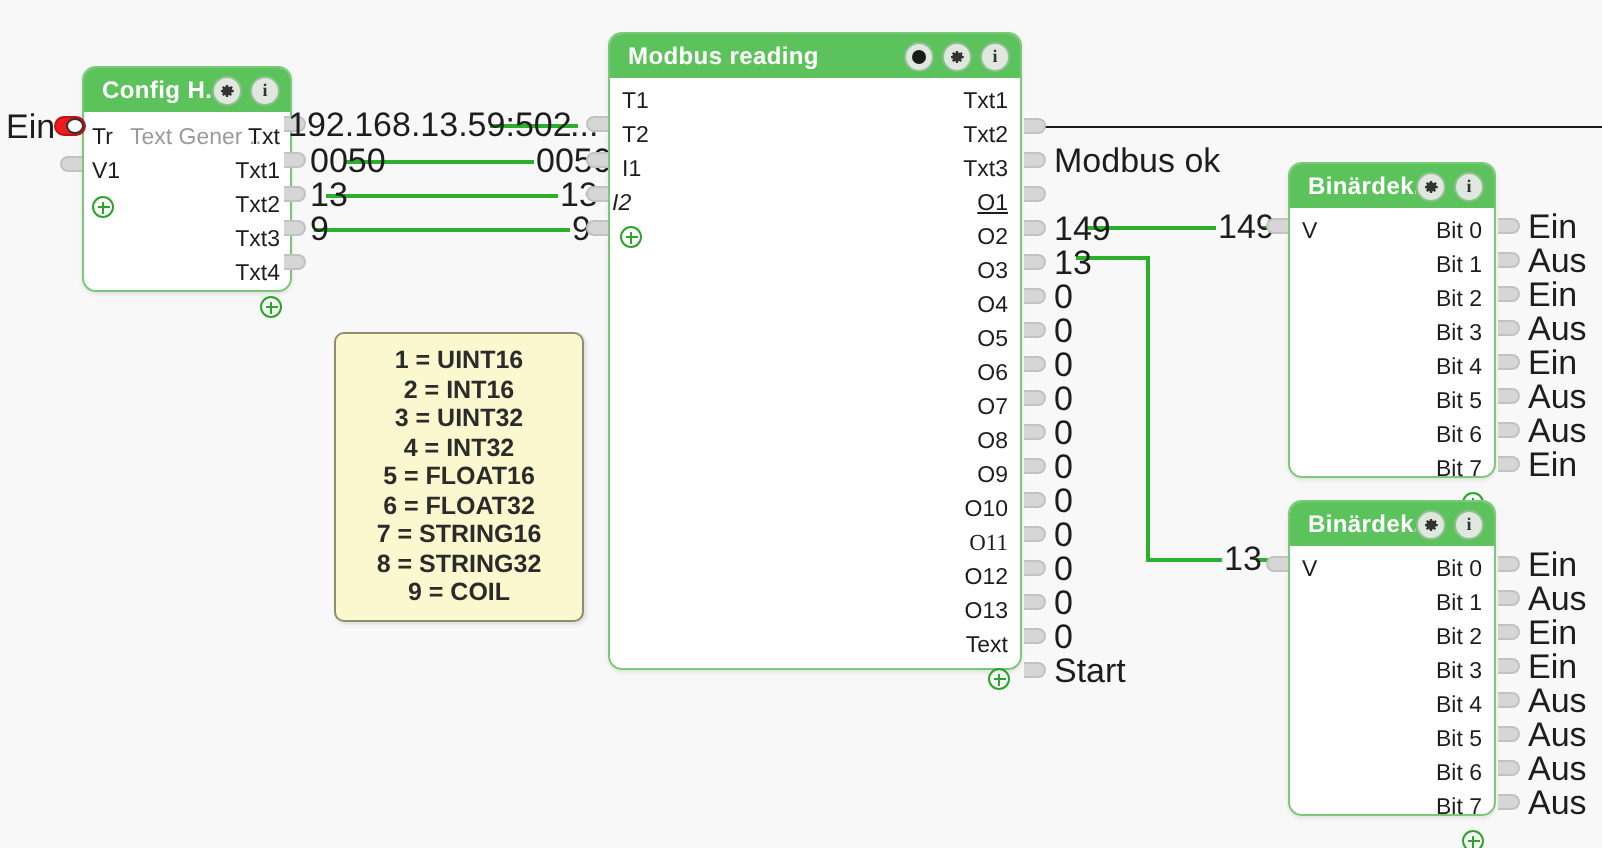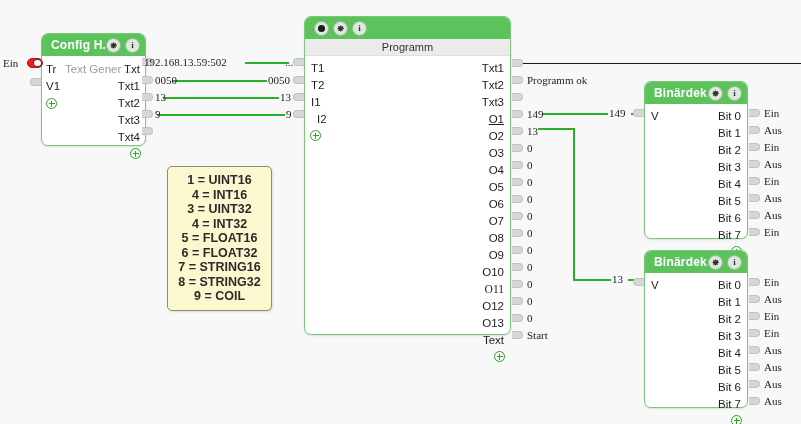--- a/index.html
+++ b/index.html
@@ -112,22 +112,22 @@
   }
 
   
   .wire{position:absolute;background:#2ab02a;}
   .wire.h{height:1.6px;}
   .wire.v{width:1.6px;}
   .wire.dark{background:#1a1a1a;height:1.2px;}
 
   .wlabel{
     position:absolute;
-    font-size:11px;color:#1d1d1d;
-    white-space:nowrap;line-height:11px;font-family:Liberation Serif, serif;
+    font-size:17px;color:#1d1d1d;
+    white-space:nowrap;line-height:11px;
   }
 
   
   .note{
     position:absolute;
     background:#fbf8cf;
     border:1px solid #8e8e6e;
     border-radius:5px;
     box-sizing:border-box;
     padding:6px 10px;
@@ -213,40 +213,40 @@
   <div class="pin out" style="left:142px;top:110px;"></div>
   <div class="pin out" style="left:142px;top:127px;"></div>
 
   <div class="wlabel" style="left:144px;top:57px;">192.168.13.59:502</div>
   <div class="wlabel" style="left:155px;top:75px;">0050</div>
   <div class="wlabel" style="left:155px;top:92px;">13</div>
   <div class="wlabel" style="left:155px;top:109px;">9</div>
 
   <div class="node" id="modbus-node" style="left:304px;top:16px;width:207px;height:319px;">
     <div class="node-head">
+      <span class="node-title">Modbus reading</span>
       <span class="hicons">
         <span class="hicon dot">
             <i></i>
           </span>
         <span class="hicon">
           <svg width="9" height="9" viewBox="0 0 16 16">
               <path fill="#333" d="M8 5.2a2.8 2.8 0 100 5.6 2.8 2.8 0 000-5.6zm0 4.2a1.4 1.4 0 110-2.8 1.4 1.4 0 010 2.8z"></path>
               <path fill="#333" d="M14 7h-1.2a4.9 4.9 0 00-.5-1.2l.9-.9-1.4-1.4-.9.9A4.9 4.9 0 009 3.9V2.7H7v1.2a4.9 4.9 0 00-1.2.5l-.9-.9-1.4 1.4.9.9A4.9 4.9 0 003.9 7H2.7v2h1.2c.1.4.3.8.5 1.2l-.9.9 1.4 1.4.9-.9c.4.2.8.4 1.2.5v1.2h2v-1.2c.4-.1.8-.3 1.2-.5l.9.9 1.4-1.4-.9-.9c.2-.4.4-.8.5-1.2H14V7z"></path>
             </svg>
         </span>
         <span class="hicon">i</span>
       </span>
     </div>
-    <div class="subhead">Programm</div>
     <div class="body" style="position:relative;height:279px;">
 
       <span class="pinlabel" style="left:6px;top:8px;">T1</span>
       <span class="pinlabel" style="left:6px;top:25px;">T2</span>
       <span class="pinlabel" style="left:6px;top:42px;">I1</span>
-      <span class="pinlabel" style="left:12px;top:59px;">I2</span>
+      <span class="pinlabel" style="left:1px;top:59px;font-style:italic;">I2</span>
       <span class="plus" style="left:5px;top:74px;"></span>
 
       <span class="pinlabel" style="right:6px;top:8px;">Txt1</span>
       <span class="pinlabel" style="right:6px;top:25px;">Txt2</span>
       <span class="pinlabel" style="right:6px;top:42px;">Txt3</span>
       <span class="pinlabel" style="right:6px;top:59px;text-decoration:underline;">O1</span>
       <span class="pinlabel" style="right:6px;top:76px;">O2</span>
       <span class="pinlabel" style="right:6px;top:93px;">O3</span>
       <span class="pinlabel" style="right:6px;top:110px;">O4</span>
       <span class="pinlabel" style="right:6px;top:127px;">O5</span>
@@ -279,21 +279,21 @@
   <div class="pin out" style="left:512px;top:195px;"></div>
   <div class="pin out" style="left:512px;top:212px;"></div>
   <div class="pin out" style="left:512px;top:229px;"></div>
   <div class="pin out" style="left:512px;top:246px;"></div>
   <div class="pin out" style="left:512px;top:263px;"></div>
   <div class="pin out" style="left:512px;top:280px;"></div>
   <div class="pin out" style="left:512px;top:297px;"></div>
   <div class="pin out" style="left:512px;top:314px;"></div>
   <div class="pin out" style="left:512px;top:331px;"></div>
 
-  <div class="wlabel" style="left:527px;top:75px;">Programm ok</div>
+  <div class="wlabel" style="left:527px;top:75px;">Modbus ok</div>
   <div class="wlabel" style="left:527px;top:109px;">149</div>
   <div class="wlabel" style="left:527px;top:126px;">13</div>
   <div class="wlabel" style="left:527px;top:143px;">0</div>
   <div class="wlabel" style="left:527px;top:160px;">0</div>
   <div class="wlabel" style="left:527px;top:177px;">0</div>
   <div class="wlabel" style="left:527px;top:194px;">0</div>
   <div class="wlabel" style="left:527px;top:211px;">0</div>
   <div class="wlabel" style="left:527px;top:228px;">0</div>
   <div class="wlabel" style="left:527px;top:245px;">0</div>
   <div class="wlabel" style="left:527px;top:262px;">0</div>
@@ -389,23 +389,23 @@
 
   <div class="wlabel" style="left:764px;top:277px;">Ein</div>
   <div class="wlabel" style="left:764px;top:294px;">Aus</div>
   <div class="wlabel" style="left:764px;top:311px;">Ein</div>
   <div class="wlabel" style="left:764px;top:328px;">Ein</div>
   <div class="wlabel" style="left:764px;top:345px;">Aus</div>
   <div class="wlabel" style="left:764px;top:362px;">Aus</div>
   <div class="wlabel" style="left:764px;top:379px;">Aus</div>
   <div class="wlabel" style="left:764px;top:396px;">Aus</div>
 
-  <div class="note" style="left:167px;top:166px;width:105px;">
+  <div class="note" style="left:167px;top:166px;width:125px;">
     <div>1 = UINT16</div>
-    <div>4 = INT16</div>
+    <div>2 = INT16</div>
     <div>3 = UINT32</div>
     <div>4 = INT32</div>
     <div>5 = FLOAT16</div>
     <div>6 = FLOAT32</div>
     <div>7 = STRING16</div>
     <div>8 = STRING32</div>
     <div>9 = COIL</div>
   </div>
 
 </div>

